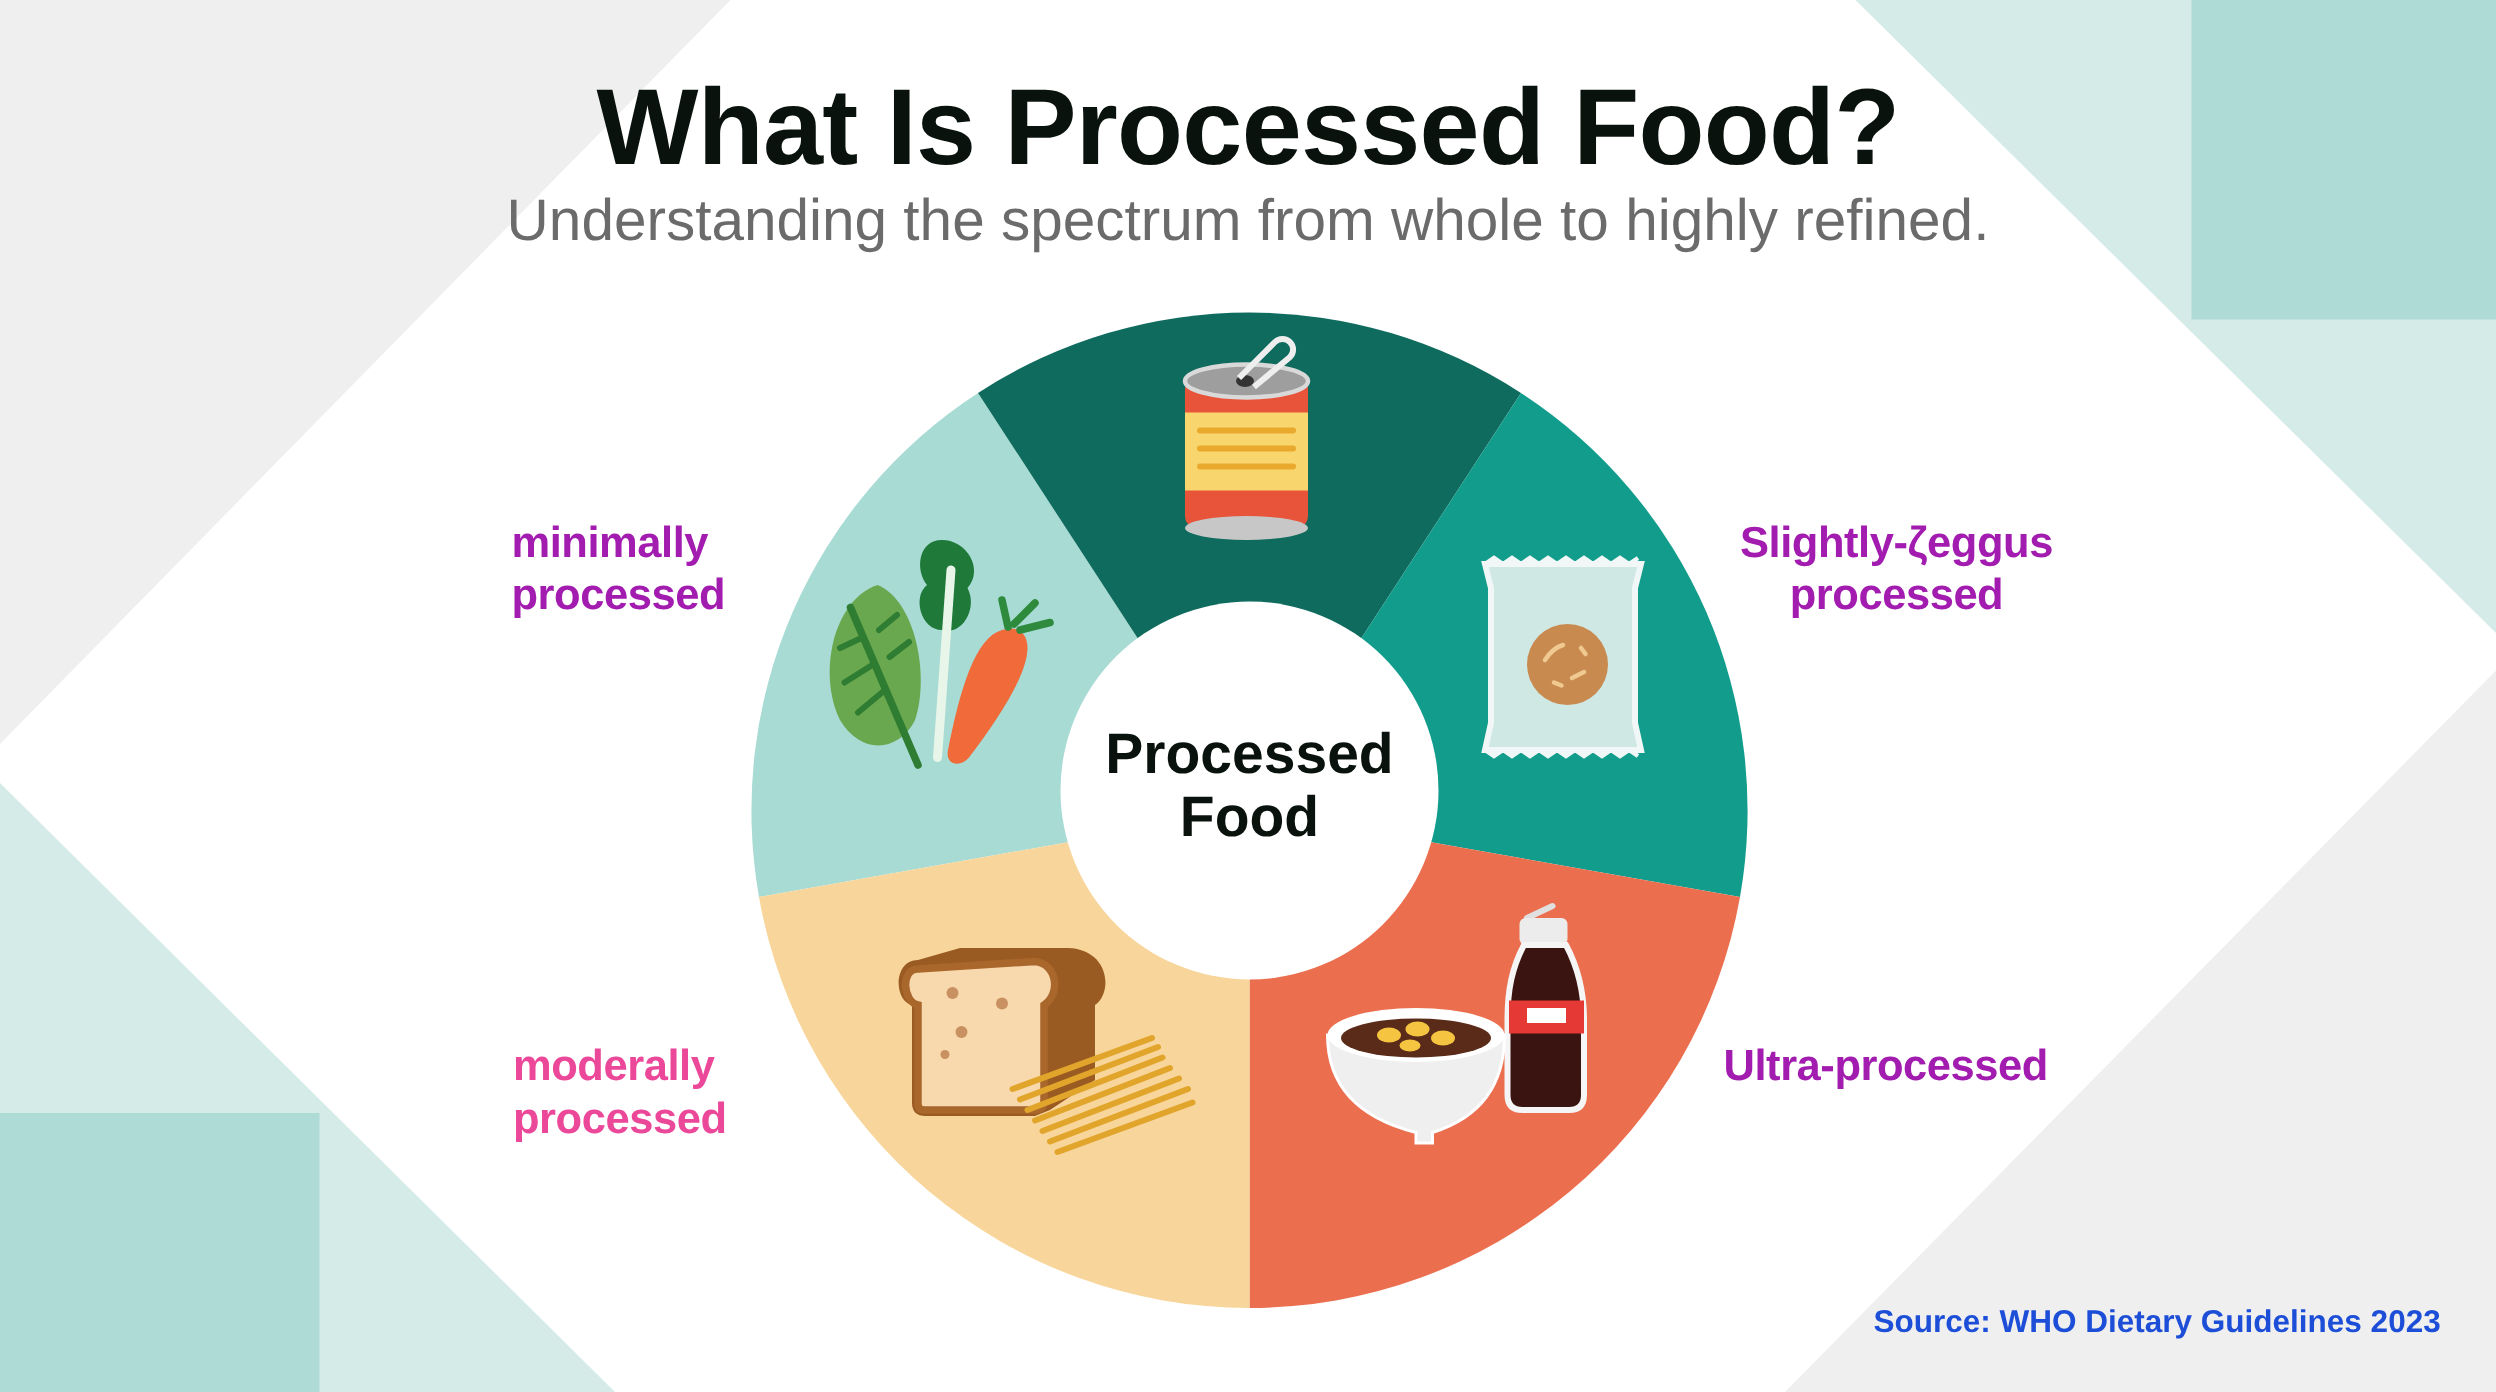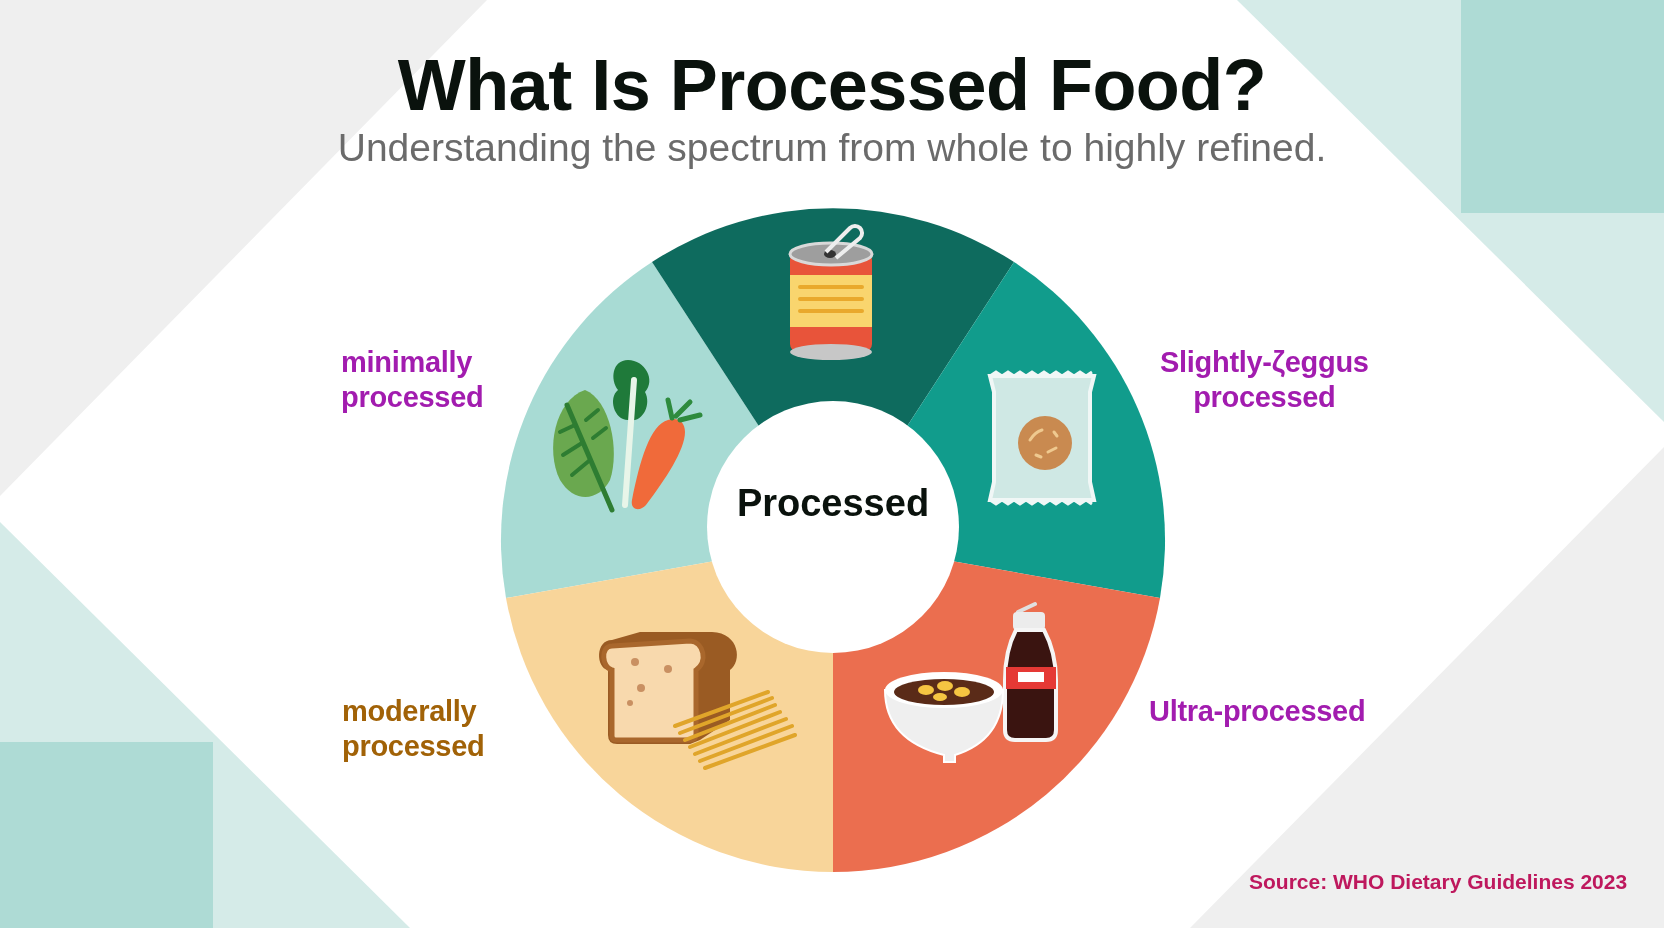--- a/index.html
+++ b/index.html
@@ -5,23 +5,23 @@
   html, body { margin: 0; padding: 0; }
   body { width: 1664px; height: 928px; overflow: hidden; background: #ffffff; position: relative; font-family: "Liberation Sans", "DejaVu Sans", sans-serif; }
   .bg { position: absolute; left: 0; top: 0; width: 1664px; height: 928px; }
   .title { position: absolute; left: 0; width: 1664px; top: 44px; text-align: center; font-weight: 700; font-size: 72px; color: #0a120d; letter-spacing: -0.5px; margin: 0; }
   .subtitle { position: absolute; left: 0; width: 1664px; top: 126px; text-align: center; font-size: 39px; color: #6b6b6b; margin: 0; }
   .wheel { position: absolute; left: 0; top: 0; width: 1664px; height: 928px; }
   .center-label { position: absolute; left: 707px; top: 482px; width: 252px; text-align: center; font-weight: 700; font-size: 38px; line-height: 42px; color: #0a120d; }
   .seg-label { position: absolute; font-weight: 700; font-size: 29px; line-height: 35px; color: #a21caf; letter-spacing: -0.3px; }
   .lbl-min { left: 341px; top: 345px; }
   .lbl-slight { left: 1160px; top: 345px; text-align: center; }
-  .lbl-mod { left: 342px; top: 694px; color: #a16207; }
+  .lbl-mod { left: 342px; top: 694px; color: #ec4899; }
   .lbl-ultra { left: 1149px; top: 694px; }
-  .source { position: absolute; left: 1249px; top: 870px; font-size: 21px; color: #be185d; font-weight: 700; }
+  .source { position: absolute; left: 1249px; top: 870px; font-size: 21px; color: #1d4ed8; font-weight: 700; }
 </style>
 </head>
 <body>
 
 <svg class="bg" viewBox="0 0 1664 928" xmlns="http://www.w3.org/2000/svg">
   <polygon points="0,0 487,0 0,496" fill="#efefef"></polygon>
   <polygon points="1237,0 1664,0 1664,422" fill="#d5ebe8"></polygon>
   <rect x="1461" y="0" width="203" height="213" fill="#aedbd5"></rect>
   <polygon points="0,522 410,928 0,928" fill="#d5ebe8"></polygon>
   <rect x="0" y="742" width="213" height="186" fill="#aedbd5"></rect>
@@ -94,20 +94,21 @@
     <circle cx="635" cy="662" r="4" fill="#c99062"></circle>
     <circle cx="668" cy="669" r="4" fill="#c99062"></circle>
     <circle cx="641" cy="688" r="4" fill="#c99062"></circle>
     <circle cx="630" cy="703" r="3" fill="#c99062"></circle>
     <path d="M685,740 L775,705 M690,747 L780,712 M695,754 L786,719 M700,761 L792,726 M705,768 L795,735 M680,733 L772,698 M675,726 L768,692" stroke="#e0a52a" stroke-width="4" stroke-linecap="round"></path>
   </g>
 </svg>
 
 <div class="center-label">
   <div>Processed</div>
+  <div>Food</div>
 </div>
 
 <div class="seg-label lbl-min">
   <div>minimally</div>
   <div>processed</div>
 </div>
 
 <div class="seg-label lbl-slight">
   <div>Slightly-ζeggus</div>
   <div>processed</div>

